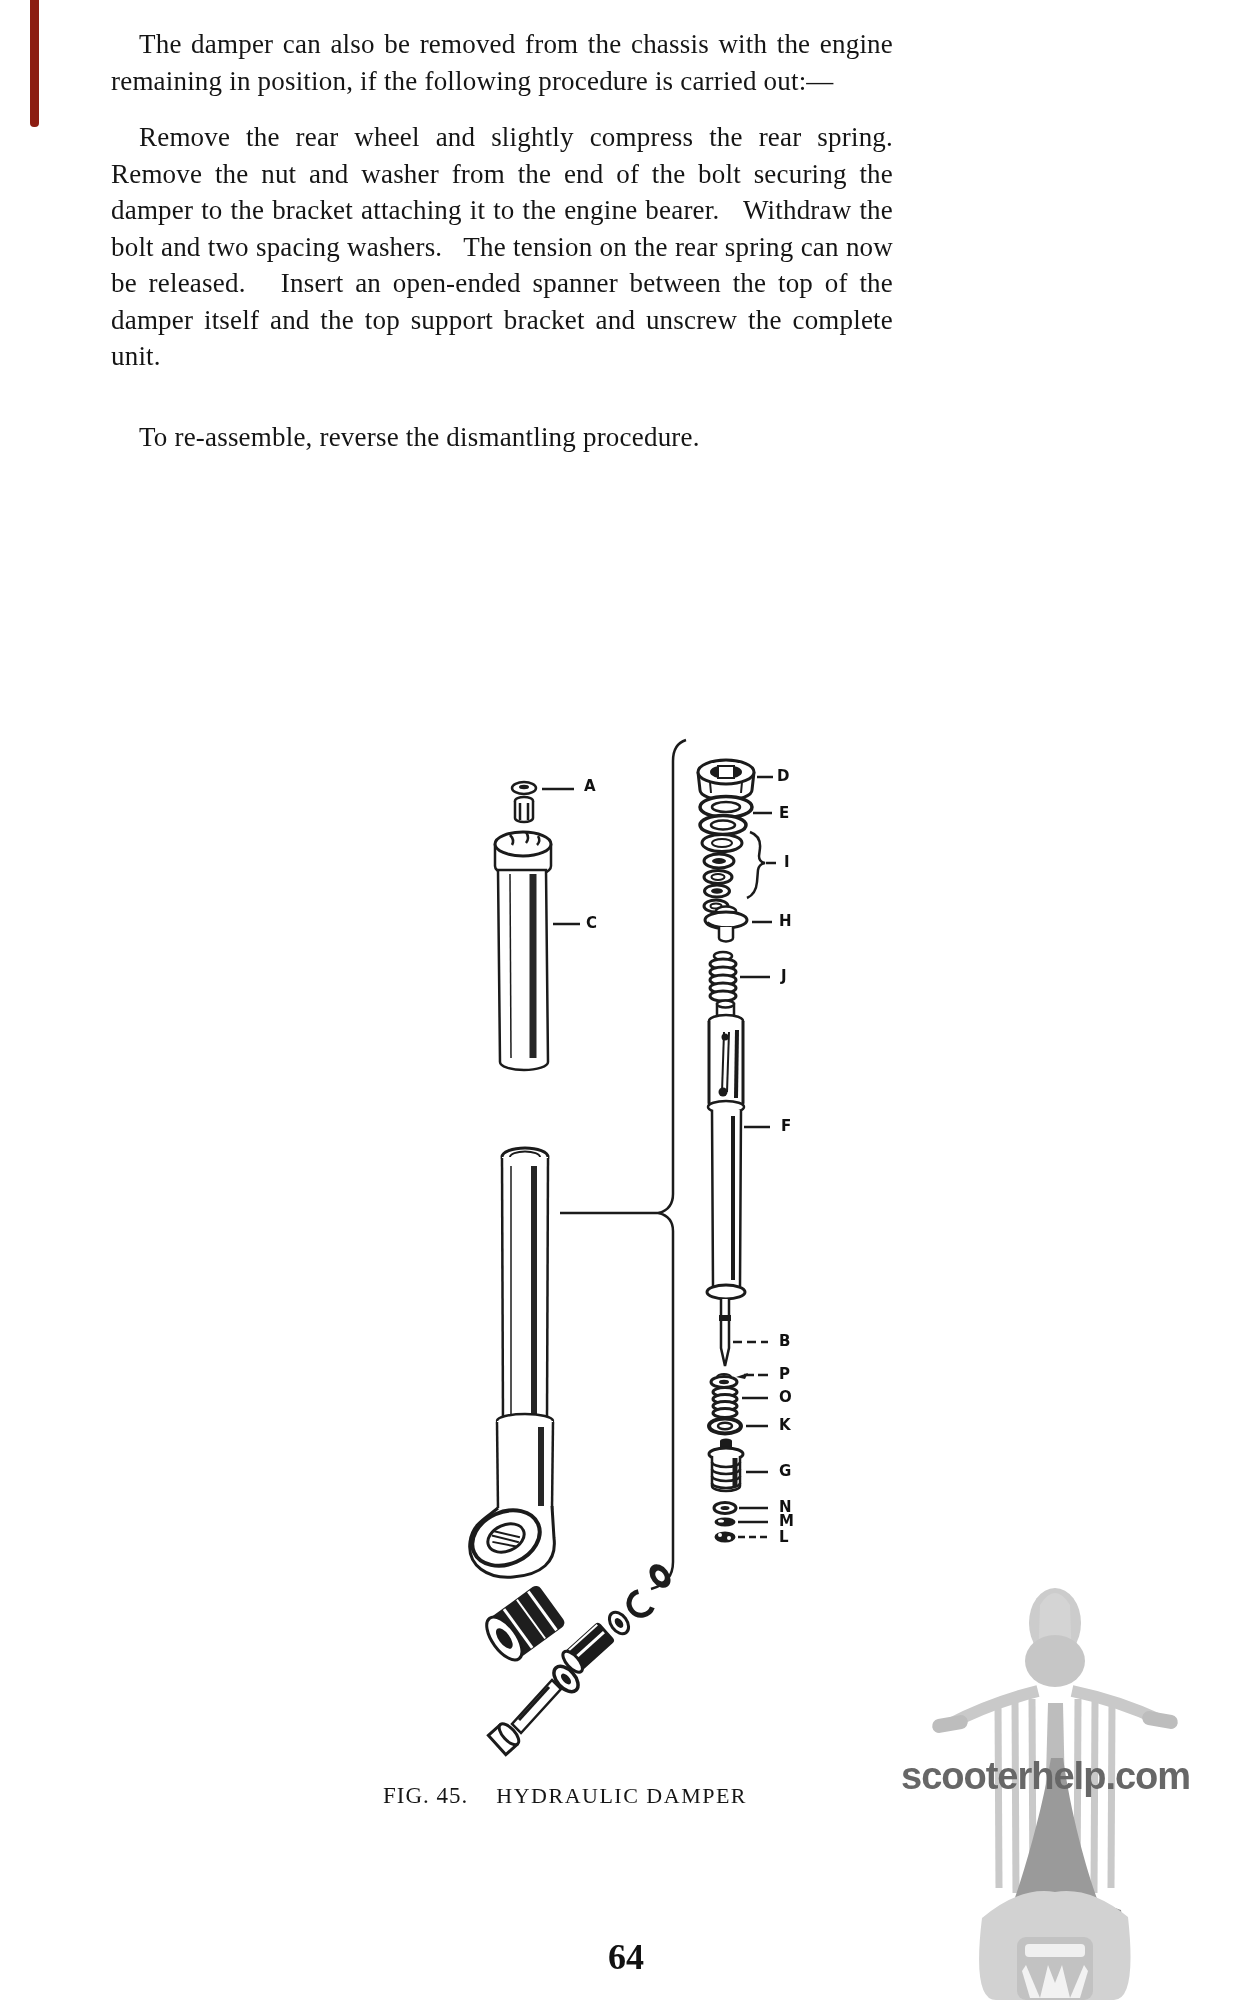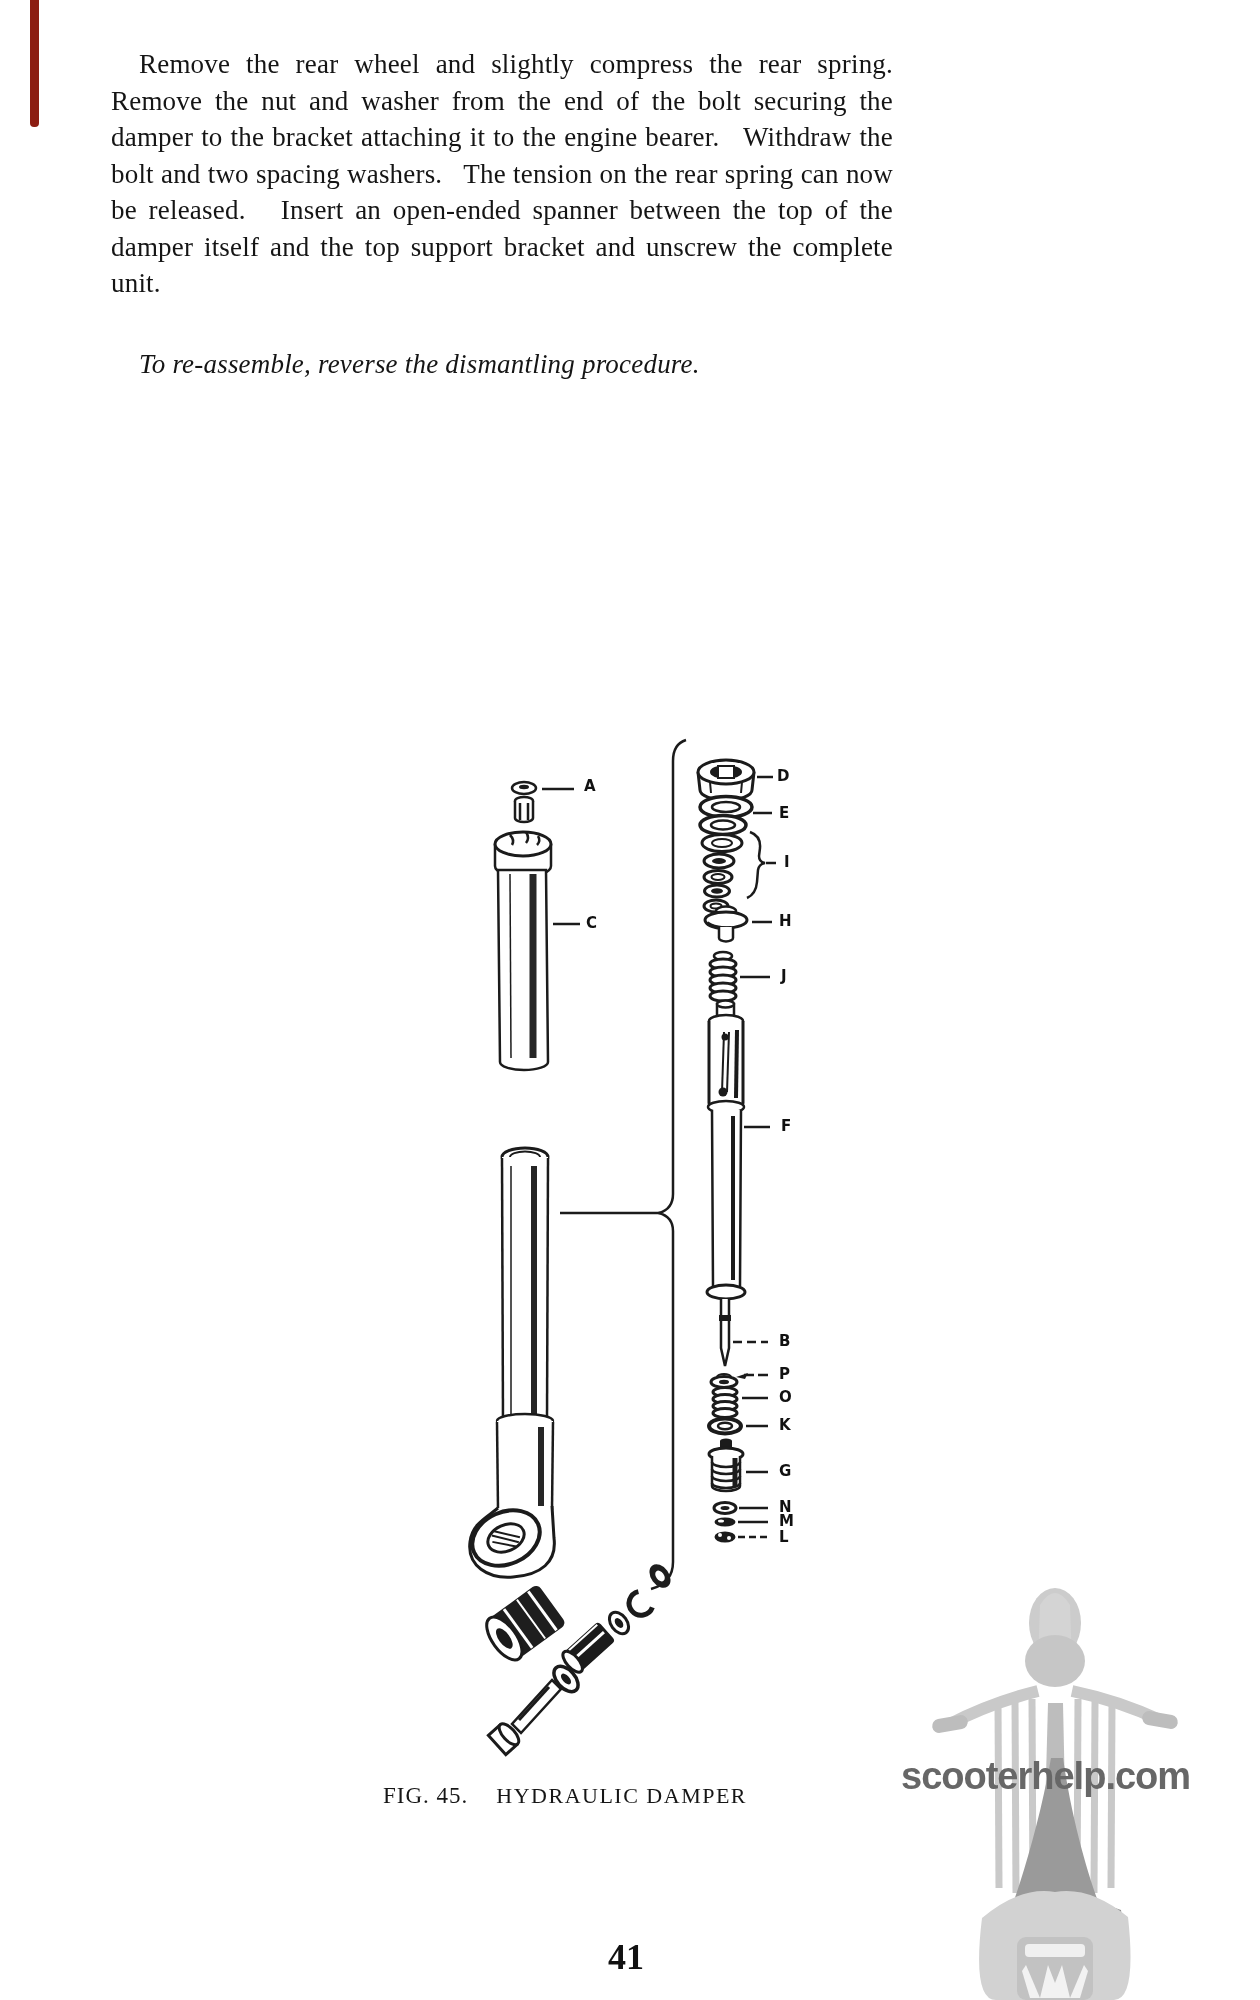--- a/index.html
+++ b/index.html
@@ -12,21 +12,21 @@
     position:absolute;left:30px;top:0;width:9px;height:127px;
     background:#8c1d12;border-radius:0 0 4px 4px;
   }
   .body-text{position:absolute;left:111px;top:26px;width:782px;}
   .para{
     margin:0;font-size:27px;line-height:36.5px;letter-spacing:.2px;
     text-align:justify;white-space:pre-wrap;
   }
   .para.indent{text-indent:28px;}
   .para.p2{margin-top:20px;}
-  .para.p3{margin-top:44px;text-align:left;font-style:italic;}
+  .para.p3{margin-top:44px;text-align:left;}
   .figure-wrap{position:absolute;left:320px;top:580px;width:560px;height:1180px;}
   .plabel{
     position:absolute;font-family:"DejaVu Sans", sans-serif;font-weight:bold;
     font-size:15px;color:#111;line-height:15px;
   }
   .caption{
     position:absolute;left:383px;top:1783px;white-space:nowrap;
     font-size:22px;letter-spacing:1px;color:#161616;
   }
   .caption .fig-no{margin-right:28px;font-size:23px;}
@@ -43,20 +43,21 @@
   }
 </style>
 </head>
 <body>
 
 <div class="page">
 
   <div class="bookmark"></div>
 
   <div class="body-text">
+    <p class="para indent p1">The damper can also be removed from the chassis with the engine remaining in position, if the following procedure is carried out:—</p>
     <p class="para indent p2">Remove the rear wheel and slightly compress the rear spring.  Remove the nut and washer from the end of the bolt securing the damper to the bracket attaching it to the engine bearer.   Withdraw the bolt and two spacing washers.   The tension on the rear spring can now be released.   Insert an open-ended spanner between the top of the damper itself and the top support bracket and unscrew the complete unit.</p>
     <p class="para indent p3">To re-assemble, reverse the dismantling procedure.</p>
   </div>
 
   <div class="figure-wrap">
     <svg width="560" height="1180" viewBox="0 0 560 1180">
 
       <g>
         <ellipse cx="204" cy="208" rx="12" ry="6" fill="#fff" stroke="#1b1b1b" stroke-width="2.5"></ellipse>
         <ellipse cx="204" cy="207" rx="5" ry="2.2" fill="#1b1b1b"></ellipse>
@@ -315,15 +316,15 @@
       <path d="M128,412 L135,430 L142,412 L150,445 L120,445 Z" fill="#f2f2f2"></path>
     </svg>
   </div>
 
   <div class="wm-text">scooterhelp.com</div>
 
   <div class="caption">
     <span class="fig-no">FIG. 45.</span><span class="fig-title">HYDRAULIC DAMPER</span>
   </div>
 
-  <div class="page-num">41</div>
+  <div class="page-num">64</div>
 
 </div>
 
 </body></html>

